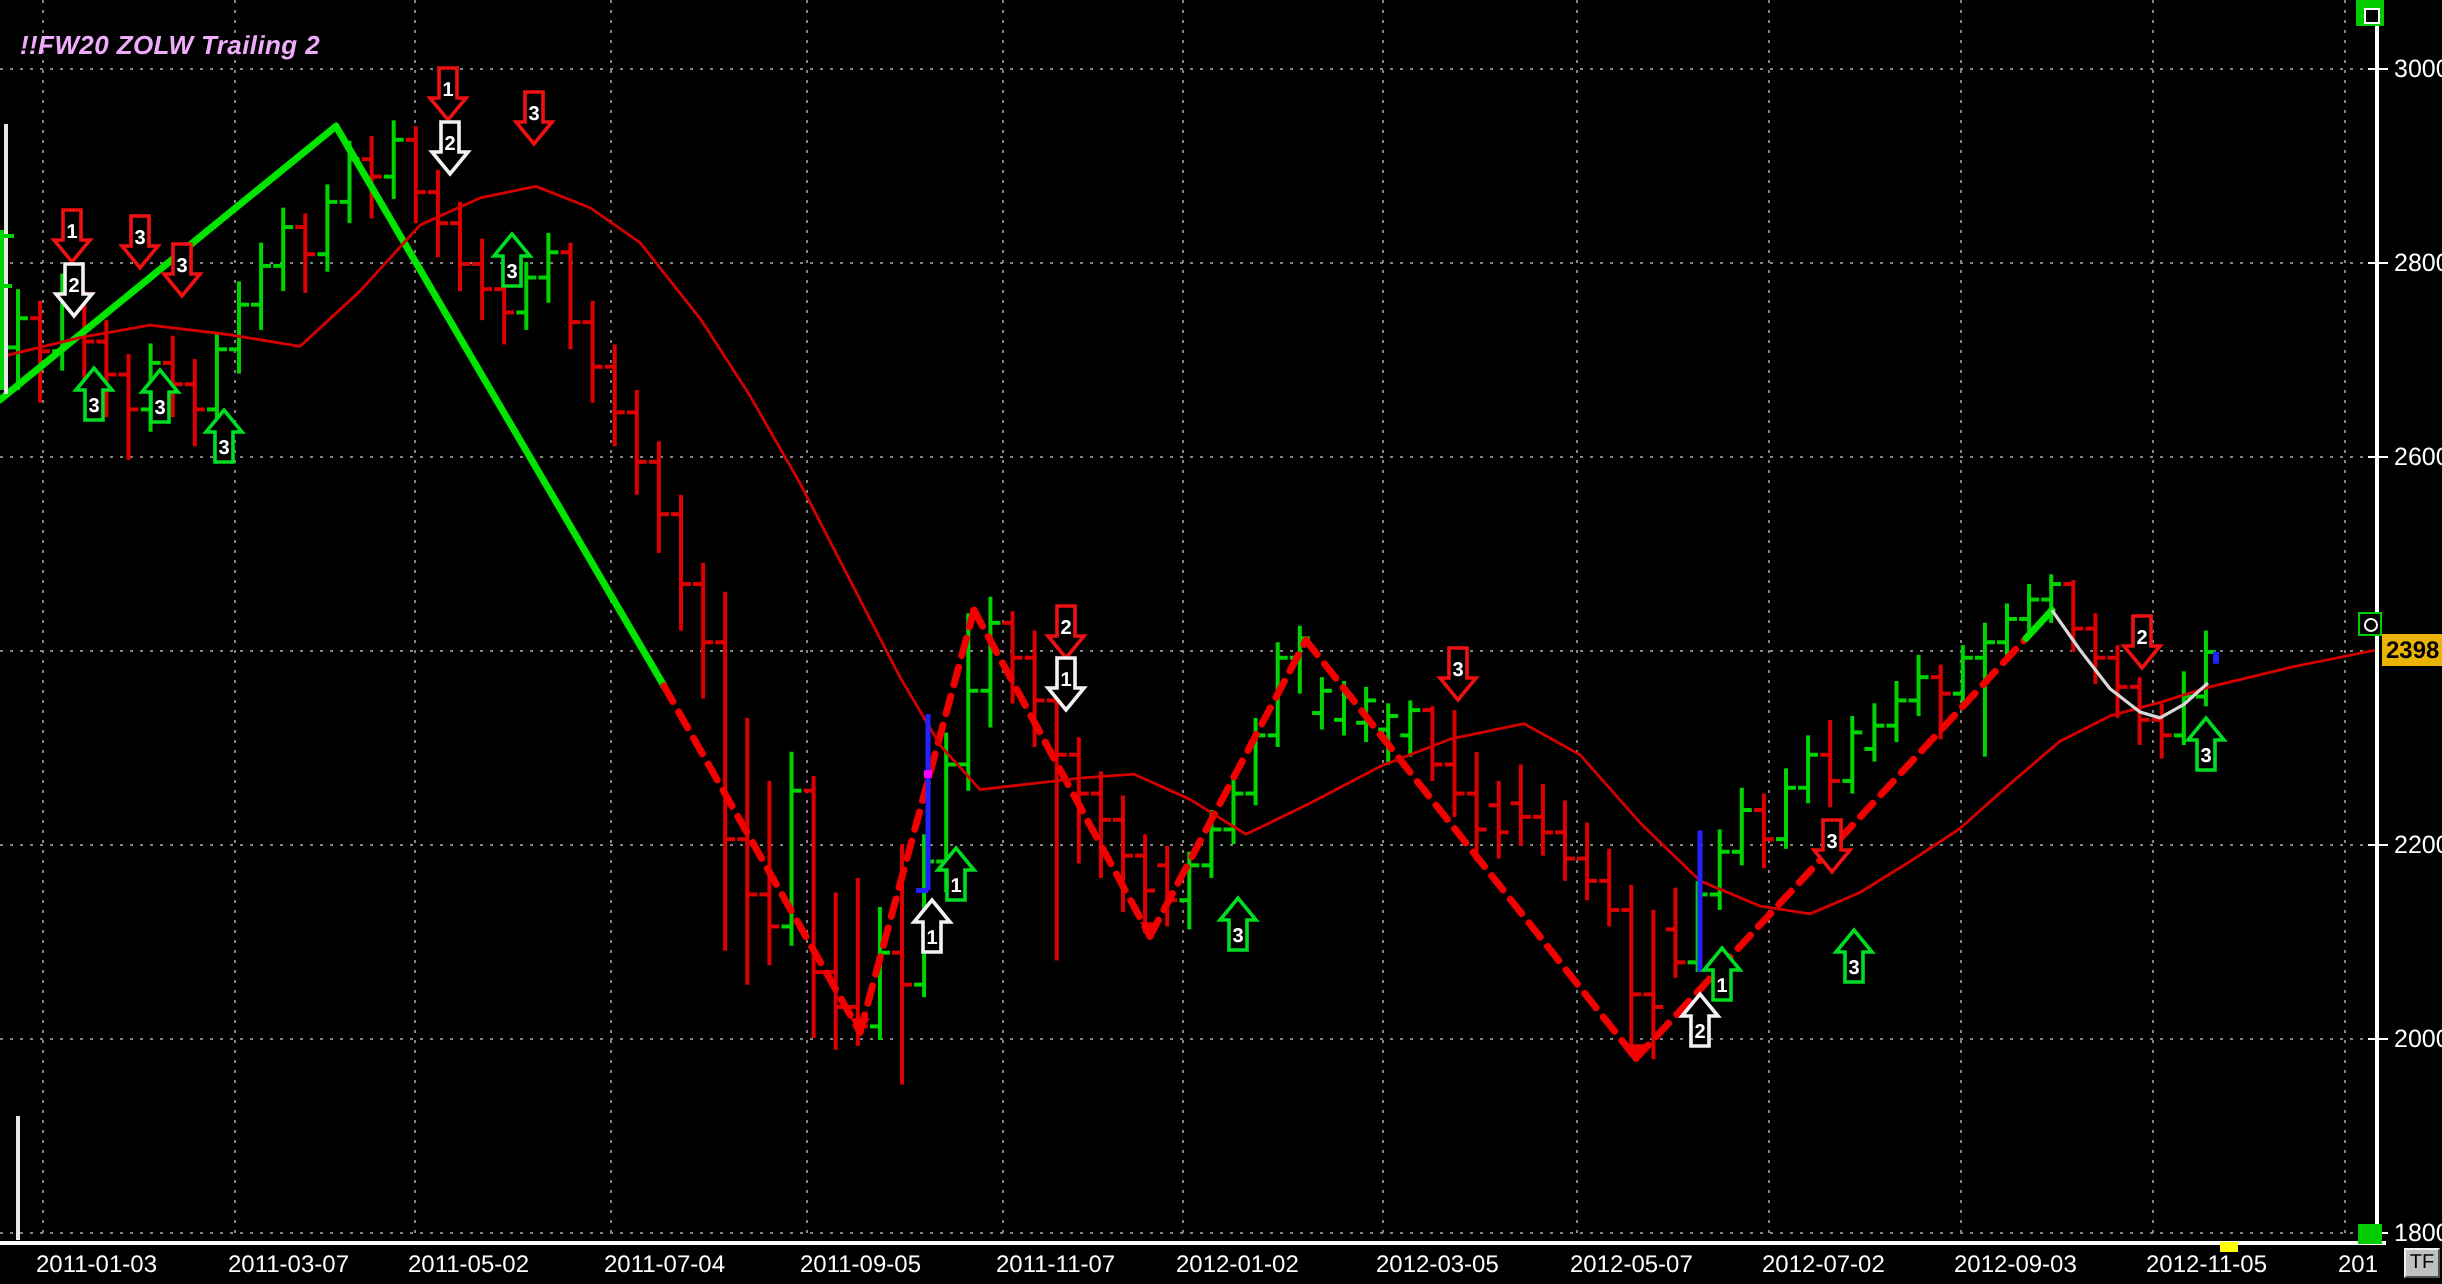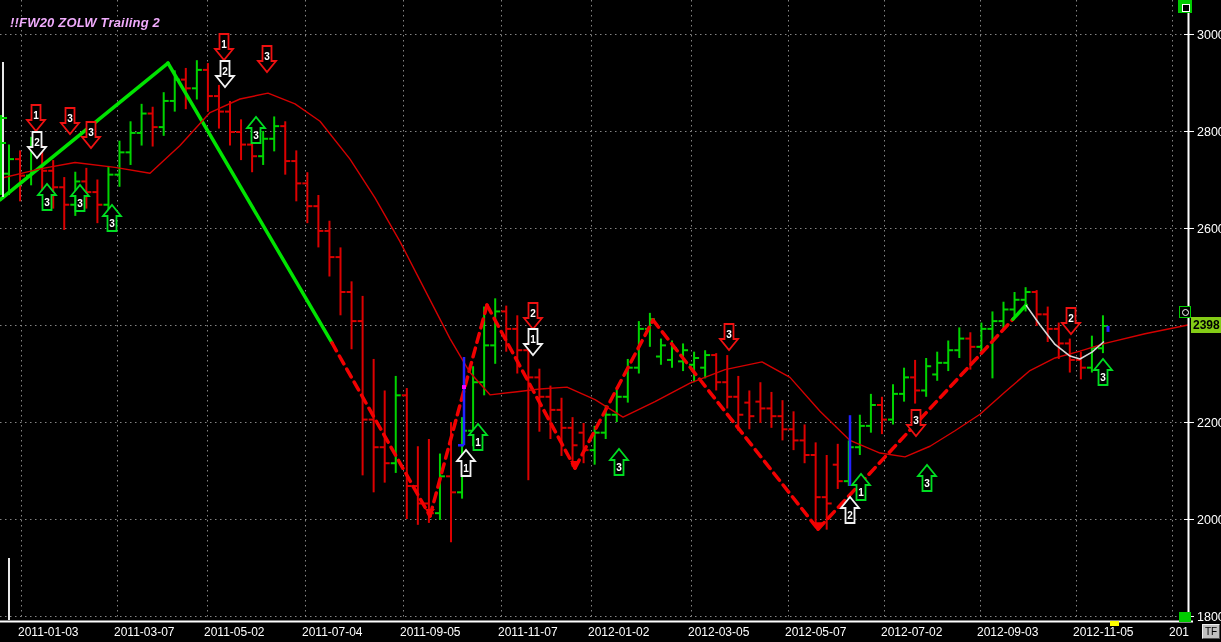--- a/index.html
+++ b/index.html
@@ -1,21 +1,21 @@
 <!DOCTYPE html>
 <html><head>
 <meta charset="utf-8">
 <style>
   html,body{margin:0;padding:0;background:#222;}
   .stage{position:relative;width:1221px;height:642px;background:#000;overflow:hidden;
          font-family:"Liberation Sans",sans-serif;}
   #chart{position:absolute;left:0;top:0;}
   .chart-title{position:absolute;left:10px;top:15px;color:#f0abfc;font:italic bold 13px "Liberation Sans",sans-serif;
                letter-spacing:.2px;white-space:nowrap;}
-  .price-tag{position:absolute;left:1191px;top:317px;width:30px;height:16px;background:#84cc16;color:#000;
+  .price-tag{position:absolute;left:1191px;top:317px;width:30px;height:16px;background:#eab308;color:#000;
              font:bold 12px/16px "Liberation Sans",sans-serif;padding-left:2px;box-sizing:border-box;}
   .tf-btn{position:absolute;left:1202px;top:624px;width:18px;height:15px;background:#c0c0c0;
           border:1px solid;border-color:#f0f0f0 #505050 #505050 #f0f0f0;color:#000;
           font:10px/13px "Liberation Sans",sans-serif;text-align:center;padding:0;cursor:pointer;}
   .box{position:absolute;}
   .box-topright{left:1178px;top:0;width:14px;height:13px;background:#00cc00;}
   .box-topright .inner{position:absolute;left:4px;top:4px;width:6px;height:6px;border:1px solid #fff;background:#000;}
   .box-bottomright{left:1179px;top:612px;width:12px;height:10px;background:#00cc00;}
   .price-handle{left:1179px;top:306px;width:12px;height:12px;border:1px solid #00cc00;background:#000;box-sizing:border-box;}
   .price-handle .ring{position:absolute;left:2px;top:2px;width:5px;height:5px;border:1px solid #fff;border-radius:50%;}

